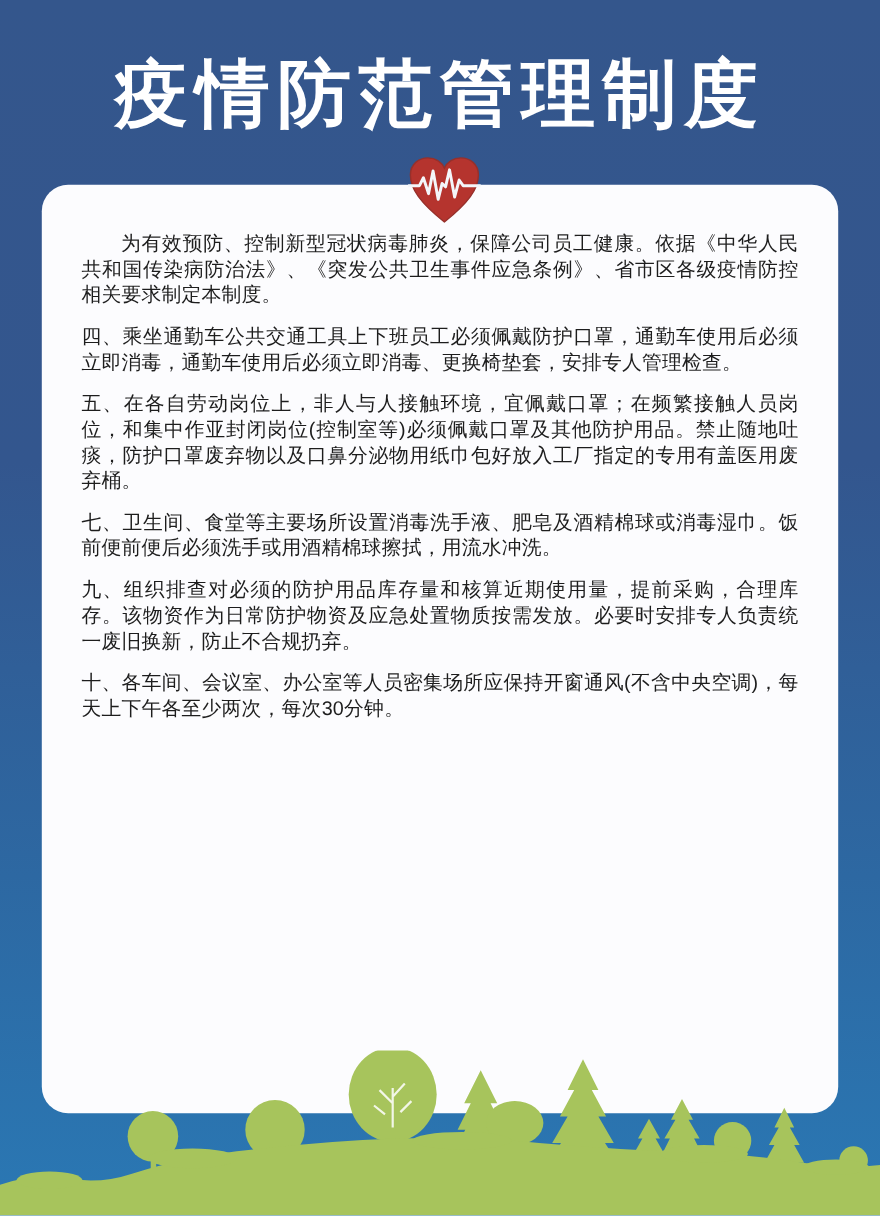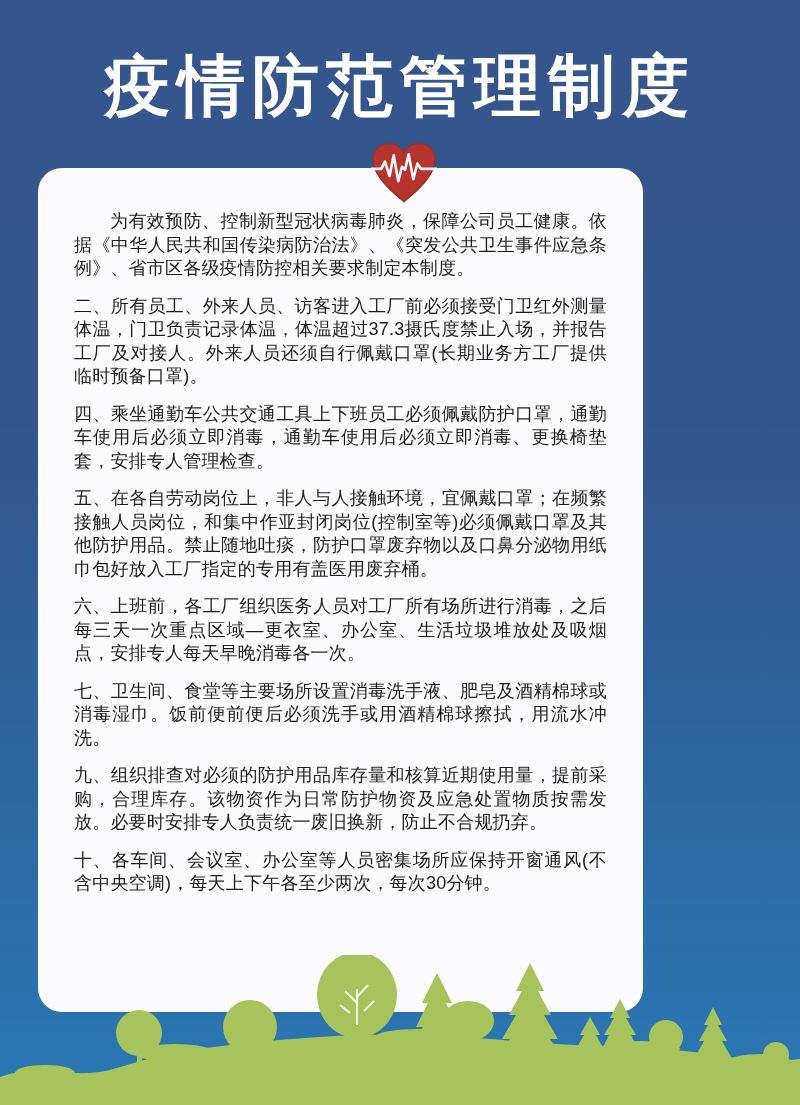--- a/index.html
+++ b/index.html
@@ -18,21 +18,21 @@
     font-size: 67px;
     font-weight: 900;
     letter-spacing: 7px;
     line-height: 1.3;
     margin: 0;
     white-space: nowrap;
   }
   .content-card {
     position: absolute;
     left: 38px; top: 168px;
-    width: 605px; height: 844px;
+    width: 724px; height: 844px;
     background: #fcfcfe;
     border-radius: 24px;
     box-sizing: border-box;
     padding: 42px 36px 0 36px;
   }
   .content-card p {
     margin: 0 0 14px 0;
     font-size: 18px;
     line-height: 23.5px;
     color: #1d1d1d;
@@ -60,24 +60,22 @@
 
 <div class="heart-wrap">
   <svg width="66" height="66" viewBox="0 0 64 64">
     <path d="M32 58 C 11 41 2 29 2 16.5 C2 7 9.5 1.5 17.5 1.5 C24.5 1.5 29.8 5.5 32 10.5 C34.2 5.5 39.5 1.5 46.5 1.5 C54.5 1.5 62 7 62 16.5 C62 29 53 41 32 58 Z" fill="#b5342e" stroke="#96302b" stroke-width="1.2"></path>
     <polyline points="0,26 10,26 13.5,19 18,33 22,13 26.5,38 30,24 33,27 36.5,12 41,36 45,21 48.5,26 64,26" fill="none" stroke="#f4f6fa" stroke-width="2.6" stroke-linejoin="round" stroke-linecap="round"></polyline>
   </svg>
 </div>
 
 <div class="content-card">
   <p class="intro">为有效预防、控制新型冠状病毒肺炎，保障公司员工健康。依据《中华人民共和国传染病防治法》、《突发公共卫生事件应急条例》、省市区各级疫情防控相关要求制定本制度。</p>
-  <p>二、所有员工、外来人员、访客进入工厂前必须接受门卫红外测量体温，门卫负责记录体温，体温超过37.3摄氏度禁止入场，并报告工厂及对接人。外来人员还须自行佩戴口罩(长期业务方工厂提供临时预备口罩)。</p>
   <p>四、乘坐通勤车公共交通工具上下班员工必须佩戴防护口罩，通勤车使用后必须立即消毒，通勤车使用后必须立即消毒、更换椅垫套，安排专人管理检查。</p>
   <p>五、在各自劳动岗位上，非人与人接触环境，宜佩戴口罩；在频繁接触人员岗位，和集中作亚封闭岗位(控制室等)必须佩戴口罩及其他防护用品。禁止随地吐痰，防护口罩废弃物以及口鼻分泌物用纸巾包好放入工厂指定的专用有盖医用废弃桶。</p>
-  <p>六、上班前，各工厂组织医务人员对工厂所有场所进行消毒，之后每三天一次重点区域—更衣室、办公室、生活垃圾堆放处及吸烟点，安排专人每天早晚消毒各一次。</p>
   <p>七、卫生间、食堂等主要场所设置消毒洗手液、肥皂及酒精棉球或消毒湿巾。饭前便前便后必须洗手或用酒精棉球擦拭，用流水冲洗。</p>
   <p>九、组织排查对必须的防护用品库存量和核算近期使用量，提前采购，合理库存。该物资作为日常防护物资及应急处置物质按需发放。必要时安排专人负责统一废旧换新，防止不合规扔弃。</p>
   <p>十、各车间、会议室、办公室等人员密集场所应保持开窗通风(不含中央空调)，每天上下午各至少两次，每次30分钟。</p>
 </div>
 
 <div class="landscape">
   <svg width="800" height="150" viewBox="0 0 800 150">
     <g fill="#a7c45c">
 
       <g>

